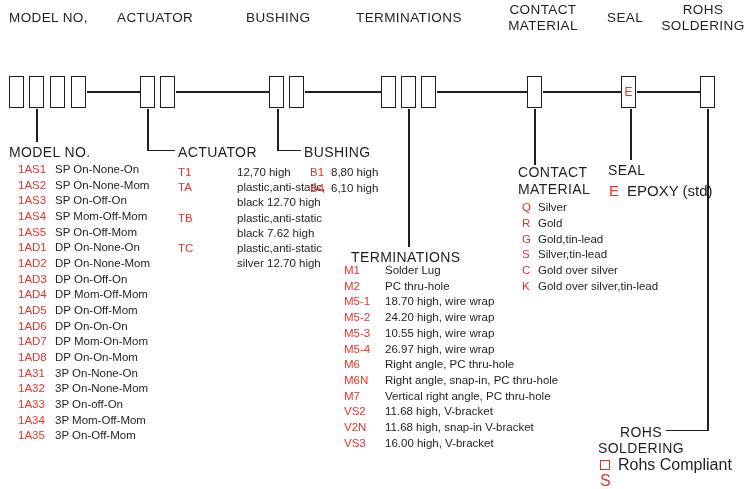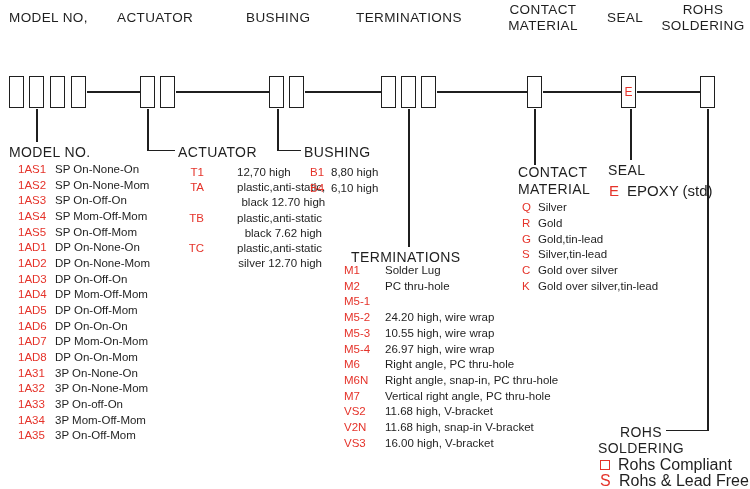--- a/index.html
+++ b/index.html
@@ -27,21 +27,21 @@
   }
   .sec-title.center{text-align:center; line-height:15.5px;}
   .list{position:absolute; font-size:11.5px; white-space:nowrap;}
   .row{display:flex; line-height:15.65px;}
   .code{color:var(--red,#e5332a); flex:0 0 auto;}
   .desc{color:var(--ink,#1f1f1f);}
   .desc-wrap{display:flex; flex-direction:column;}
   .desc-wrap span{display:block; color:var(--ink,#1f1f1f);margin-left:33px;}
   #model-list .code{width:37px;}
   #actuator-list .code{width:26px;}
-  #actuator-list .row{line-height:15.2px;text-align:right;}
+  #actuator-list .row{line-height:15.2px;}
   #bushing-list .code{width:21px;}
   #terminations-list .code{width:41px;}
   #terminations-list .row{line-height:15.7px;}
   #contact-list .code{width:16px;}
   #contact-list .row{line-height:15.8px;}
   #seal-item{position:absolute; font-size:15px; white-space:nowrap;}
   #seal-item .code{margin-right:8px;}
   #rohs-legend{position:absolute; font-size:16px; white-space:nowrap;}
   #rohs-legend .row{line-height:15.5px; align-items:center;}
   .sq{
@@ -257,20 +257,21 @@
         <span class="desc">Solder Lug</span>
       </div>
 
       <div class="row">
         <span class="code">M2</span>
         <span class="desc">PC thru-hole</span>
       </div>
 
       <div class="row">
         <span class="code">M5-1</span>
+        <span class="desc">18.70 high, wire wrap</span>
       </div>
 
       <div class="row">
         <span class="code">M5-2</span>
         <span class="desc">24.20 high, wire wrap</span>
       </div>
 
       <div class="row">
         <span class="code">M5-3</span>
         <span class="desc">10.55 high, wire wrap</span>
@@ -358,17 +359,16 @@
     <div>ROHS</div>
     <div>SOLDERING</div>
   </div>
   <div id="rohs-legend" style="left:600px;top:457px">
     <div class="row">
       <span class="sq"></span>
       <span class="desc">Rohs Compliant</span>
     </div>
     <div class="row">
       <span class="code">S</span>
-      <span class="desc">Rohs &amp; Lead Free</span>
     </div>
   </div>
 
 </div>
 
 </body></html>

